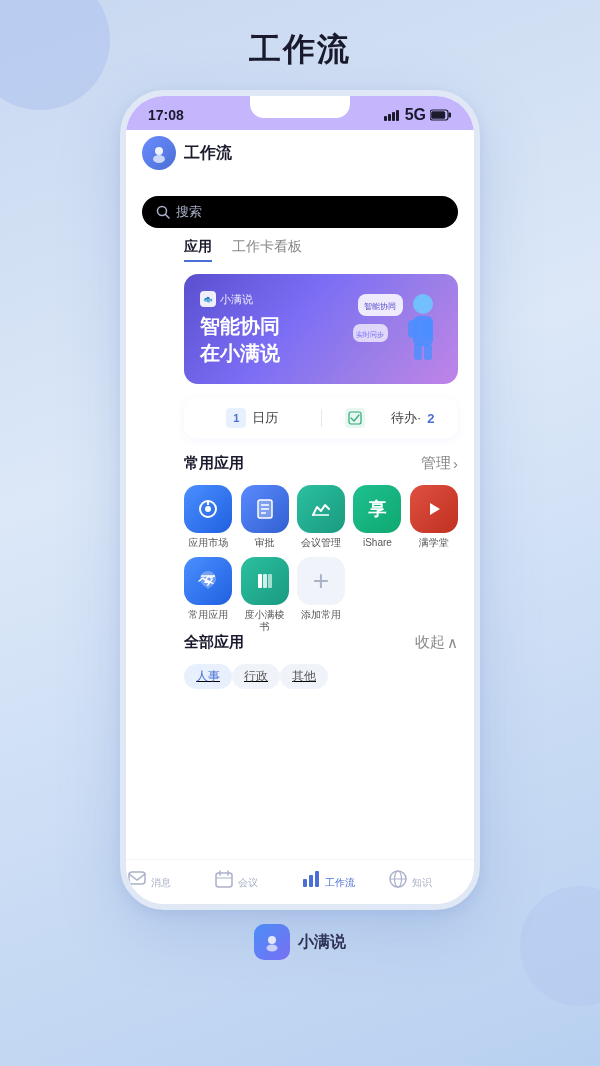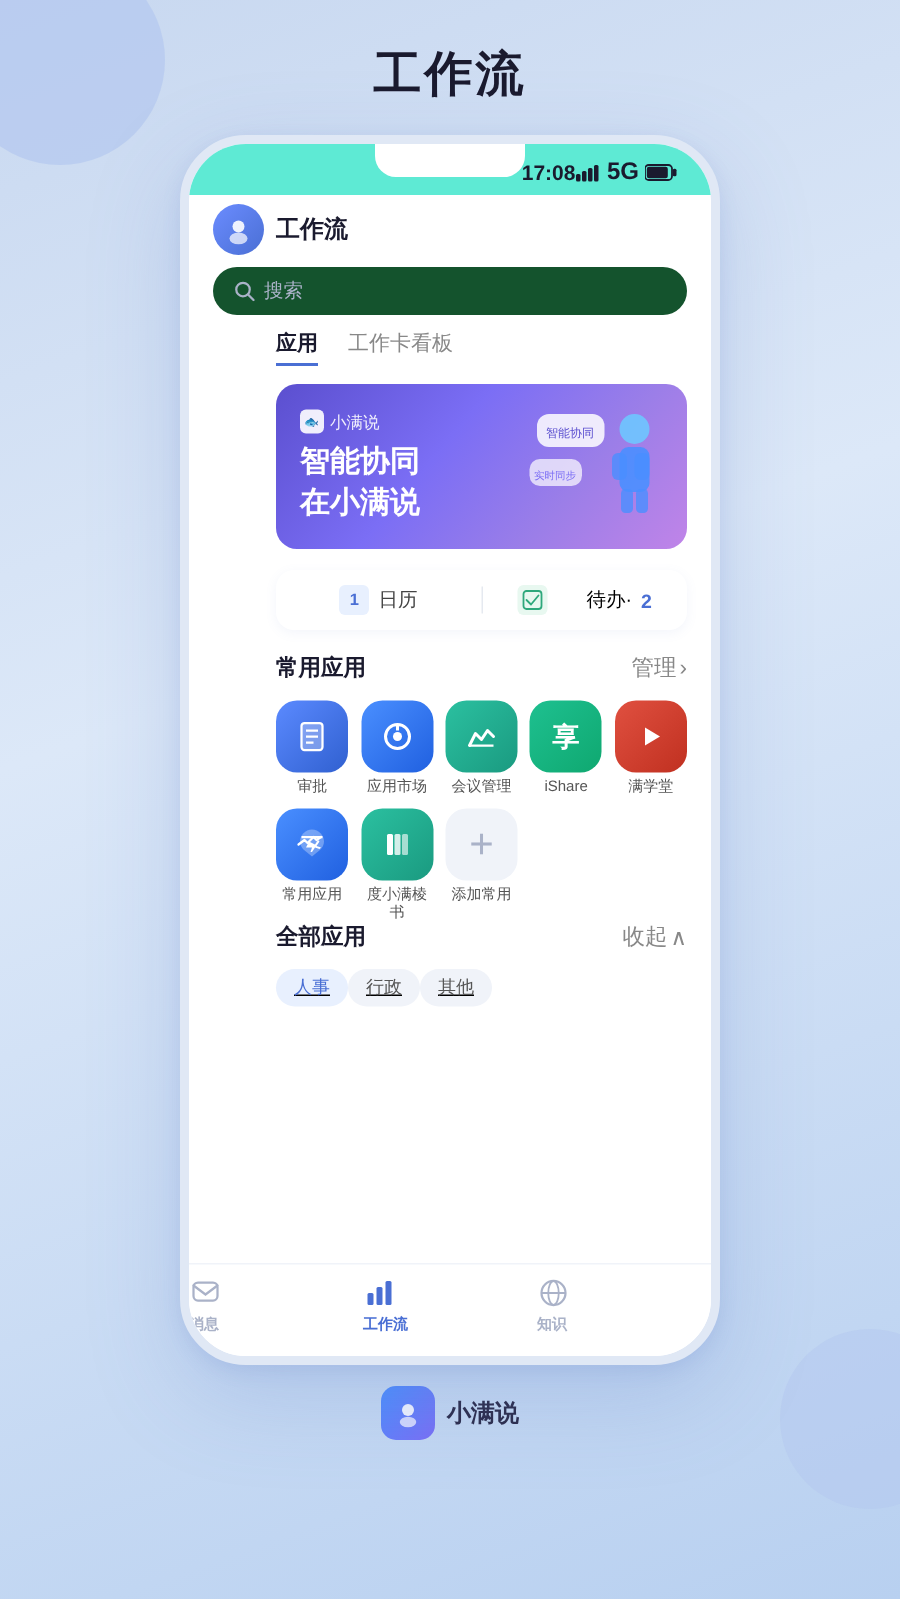--- a/index.html
+++ b/index.html
@@ -44,24 +44,24 @@
       background: #fff;
       border-radius: 44px;
       box-shadow: 0 20px 60px rgba(100,130,200,0.25), 0 4px 12px rgba(100,130,200,0.15);
       overflow: hidden;
       position: relative;
       border: 6px solid #e0e8f5;
     }
     
     .status-bar {
       display: flex;
-      justify-content: flex-end;
+      justify-content: space-between;
       align-items: center;
       padding: 10px 22px 6px;
-      background: #5eead4;
+      background: #c4b5fd;
     }
     .status-time {
       font-size: 14px;
       font-weight: 600;
       color: #1a1a2e;
     }
     .status-icons {
       display: flex;
       align-items: center;
       gap: 4px;
@@ -90,22 +90,22 @@
       display: flex; align-items: center; justify-content: center;
       color: white; font-size: 13px;
     }
     .app-header-title {
       font-size: 16px;
       font-weight: 600;
       color: #1a1a2e;
     }
     
     .search-bar {
-      margin: 0 16px 10px;
-      background: #14532d;
+      margin: 18px 16px 10px;
+      background: #000000;
       border-radius: 20px;
       display: flex;
       align-items: center;
       padding: 7px 14px;
       gap: 6px;
     }
     .search-placeholder {
       font-size: 13px;
       color: #aab2c8;
     }
@@ -284,26 +284,24 @@
       bottom: 0;
       left: 0; right: 0;
       background: #fff;
       border-top: 1px solid #f0f3f9;
       display: flex;
       padding: 8px 0 14px;
     }
     .nav-item {
       flex: 1;
       display: flex;
-      flex-direction: column;
-      align-items: flex-start;
+      align-items: flex-end;
       gap: 3px;
       font-size: 10px;
       color: #aab2c8;
-      font-weight: bold;
     }
     .nav-item.active { color: #4a6fd4; }
     .nav-icon {
       width: 22px; height: 22px;
       display: flex; align-items: center; justify-content: center;
       font-size: 16px;
     }
     
     .bottom-branding {
       display: flex;
@@ -438,60 +436,60 @@
           <span style="font-size:13px;color:#444;">日历</span>
         </div>
         <div class="quick-divider"></div>
         <div class="quick-action-item">
           <div class="qa-icon todo">
             <svg width="14" height="14" viewBox="0 0 14 14" fill="none">
               <rect x="1" y="1" width="12" height="12" rx="2" stroke="#2ea87c" stroke-width="1.2"></rect>
               <polyline points="3,7 6,10 11,4" stroke="#2ea87c" stroke-width="1.2" stroke-linecap="round" stroke-linejoin="round"></polyline>
             </svg>
           </div>
-          <span style="font-size:13px;color:#000000;margin-left:20px;">待办·</span>
+          <span style="font-size:13px;color:#404040;margin-left:20px;">待办·</span>
           <span class="qa-count">2</span>
         </div>
       </div>
 
       <div class="section">
         <div class="section-header">
           <span class="section-title">常用应用</span>
           <div class="section-action">
             <span>管理</span>
             <span>›</span>
           </div>
         </div>
         <div class="app-grid">
+
+          <div class="app-item">
+            <div class="app-icon icon-market">
+              <svg width="24" height="24" viewBox="0 0 24 24" fill="none">
+                <circle cx="12" cy="12" r="8" stroke="white" stroke-width="2"></circle>
+                <circle cx="12" cy="12" r="3" fill="white"></circle>
+                <line x1="12" y1="4" x2="12" y2="8" stroke="white" stroke-width="2"></line>
+              </svg>
+            </div>
+            <span class="app-label">应用市场</span>
+          </div>
 
           <div class="app-item">
             <div class="app-icon icon-approve">
               <svg width="24" height="24" viewBox="0 0 24 24" fill="none">
                 <rect x="5" y="3" width="14" height="18" rx="2" fill="white" opacity="0.3"></rect>
                 <rect x="5" y="3" width="14" height="18" rx="2" stroke="white" stroke-width="1.5"></rect>
                 <line x1="8" y1="8" x2="16" y2="8" stroke="white" stroke-width="1.5"></line>
                 <line x1="8" y1="12" x2="16" y2="12" stroke="white" stroke-width="1.5"></line>
                 <line x1="8" y1="16" x2="13" y2="16" stroke="white" stroke-width="1.5"></line>
               </svg>
             </div>
             <span class="app-label">审批</span>
           </div>
 
           <div class="app-item">
-            <div class="app-icon icon-market">
-              <svg width="24" height="24" viewBox="0 0 24 24" fill="none">
-                <circle cx="12" cy="12" r="8" stroke="white" stroke-width="2"></circle>
-                <circle cx="12" cy="12" r="3" fill="white"></circle>
-                <line x1="12" y1="4" x2="12" y2="8" stroke="white" stroke-width="2"></line>
-              </svg>
-            </div>
-            <span class="app-label">应用市场</span>
-          </div>
-
-          <div class="app-item">
             <div class="app-icon icon-meeting">
               <svg width="24" height="24" viewBox="0 0 24 24" fill="none">
                 <polyline points="4,18 8,10 12,14 16,8 20,12" stroke="white" stroke-width="2" fill="none" stroke-linecap="round" stroke-linejoin="round"></polyline>
                 <line x1="4" y1="18" x2="20" y2="18" stroke="white" stroke-width="1.5"></line>
               </svg>
             </div>
             <span class="app-label">会议管理</span>
           </div>
 
           <div class="app-item">
@@ -563,20 +561,31 @@
 
     <div class="bottom-nav">
       <div class="nav-item">
         <div class="nav-icon">
           <svg width="20" height="20" viewBox="0 0 20 20" fill="none">
             <rect x="2" y="3" width="16" height="12" rx="3" stroke="#aab2c8" stroke-width="1.5"></rect>
             <polyline points="2,5 10,11 18,5" stroke="#aab2c8" stroke-width="1.5" stroke-linecap="round"></polyline>
           </svg>
         </div>
         <span>消息</span>
+      </div>
+      <div class="nav-item">
+        <div class="nav-icon">
+          <svg width="20" height="20" viewBox="0 0 20 20" fill="none">
+            <rect x="2" y="4" width="16" height="14" rx="2.5" stroke="#aab2c8" stroke-width="1.5"></rect>
+            <line x1="6" y1="2" x2="6" y2="6" stroke="#aab2c8" stroke-width="1.5" stroke-linecap="round"></line>
+            <line x1="14" y1="2" x2="14" y2="6" stroke="#aab2c8" stroke-width="1.5" stroke-linecap="round"></line>
+            <line x1="2" y1="9" x2="18" y2="9" stroke="#aab2c8" stroke-width="1.2"></line>
+          </svg>
+        </div>
+        <span>会议</span>
       </div>
       <div class="nav-item active">
         <div class="nav-icon">
           <svg width="20" height="20" viewBox="0 0 20 20" fill="none">
             <rect x="2" y="10" width="4" height="8" rx="1" fill="#4a6fd4"></rect>
             <rect x="8" y="6" width="4" height="12" rx="1" fill="#4a6fd4"></rect>
             <rect x="14" y="2" width="4" height="16" rx="1" fill="#4a6fd4"></rect>
           </svg>
         </div>
         <span style="color:#4a6fd4;">工作流</span>

